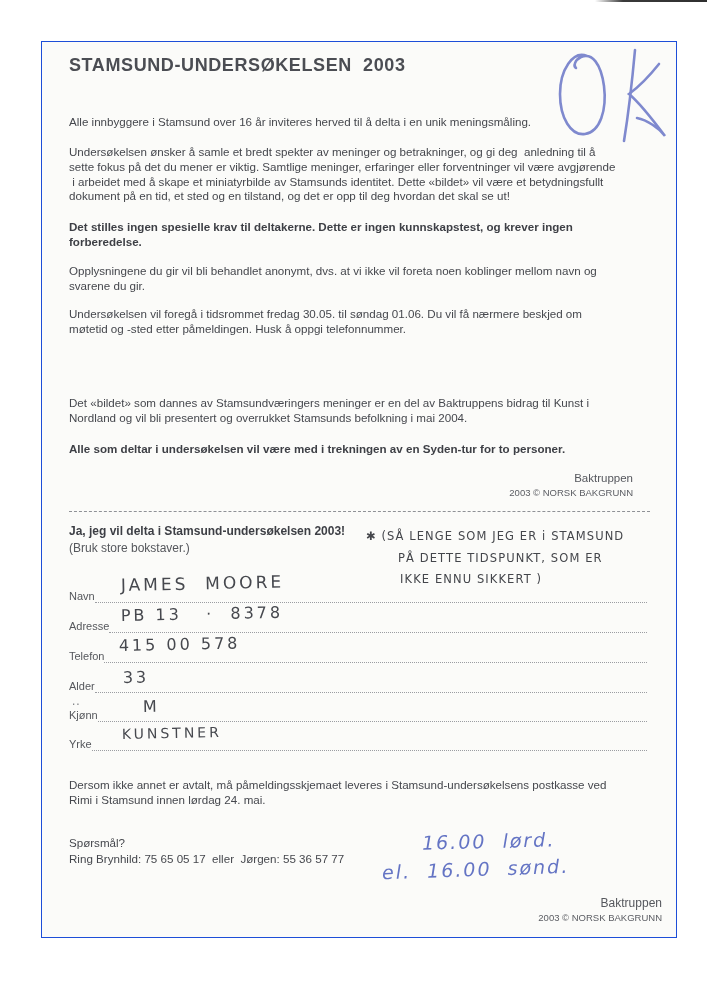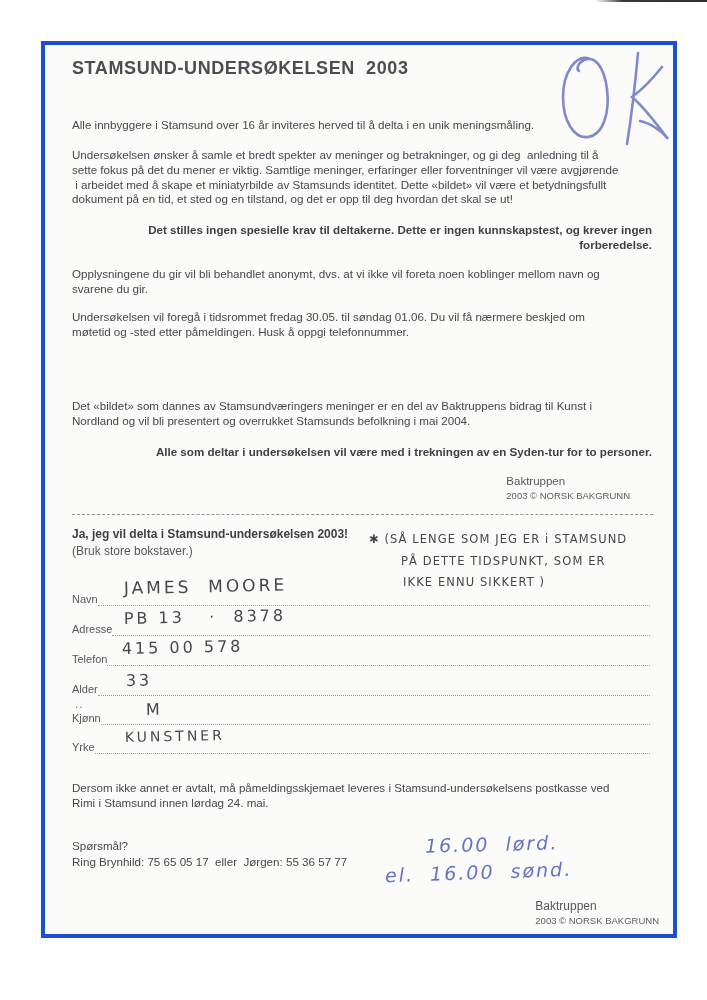--- a/index.html
+++ b/index.html
@@ -6,31 +6,31 @@
   body{
     width:707px;height:1000px;position:relative;background:#ffffff;
     font-family:"Liberation Sans",sans-serif;overflow:hidden;
   }
   .scan-artifact-top{
     position:absolute;top:0;right:0;width:112px;height:2px;
     background:linear-gradient(90deg,rgba(40,40,40,0),#3a3a3a 25%,#2f2f2f);
   }
   .page{
     position:absolute;left:41px;top:41px;width:636px;height:897px;
-    background:#fbfbf9;border:4px solid #1d4ed8;box-sizing:border-box;
+    background:#fbfbf9;border:1px solid #1d4ed8;box-sizing:border-box;
   }
   .abs{position:absolute;}
   .print{color:#45474d;font-size:11.6px;line-height:14.8px;white-space:pre-wrap;}
-  .bold{font-weight:bold;color:#3d3f45;text-align:right;}
+  .bold{font-weight:bold;color:#3d3f45;}
   .doc-title{
     left:27px;top:13px;font-size:18px;font-weight:bold;color:#4b4d53;
     letter-spacing:.6px;white-space:pre-wrap;
   }
   .para{left:27px;width:580px;}
-  .sig-block,.footer-block{color:#55575d;}
+  .sig-block,.footer-block{text-align:right;color:#55575d;}
   .sig-name{font-size:11.5px;line-height:15px;}
   .sig-copy{font-size:9.5px;line-height:14px;color:#5b5d63;}
   .separator{
     left:27px;top:469px;width:581px;height:0;
     border-top:1.6px dashed #8f9196;
   }
   .form-heading{left:27px;top:482px;font-size:12px;}
   .form-sub{left:27px;top:499px;font-size:12px;color:#55575c;}
   .note{
     left:324px;top:484px;width:300px;

